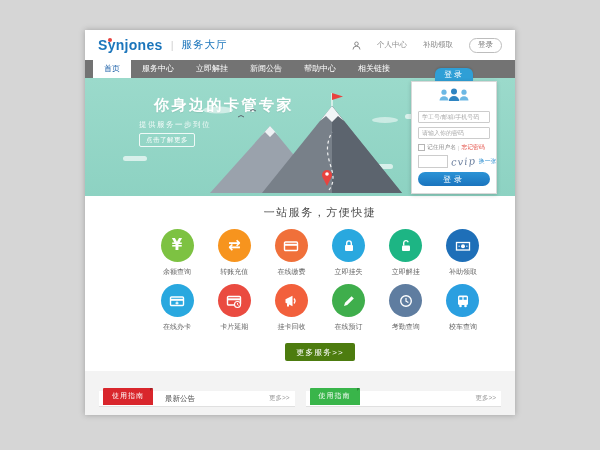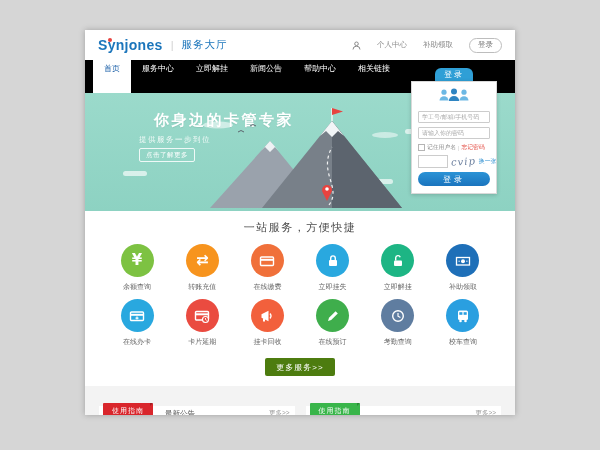--- a/index.html
+++ b/index.html
@@ -16,21 +16,21 @@
   
   .hdr{height:30px;display:flex;align-items:center;padding:0 13px;background:#fff;}
   .logo{position:relative;font-size:14px;font-weight:bold;color:#1b75bb;letter-spacing:.3px;}
   .logo .dot{position:absolute;left:9.5px;top:1px;width:4px;height:4px;border-radius:50%;background:#e8433f;}
   .hdr-sep{color:#d0d0d0;font-size:11px;margin:0 8px;}
   .site-name{font-size:10.5px;color:#1b75bb;letter-spacing:1px;}
   .hdr-right{margin-left:auto;display:flex;align-items:center;gap:16px;}
   .hdr-link{font-size:7.5px;color:#888;text-decoration:none;cursor:pointer;}
   .hdr-btn{font-size:7.5px;color:#777;border:1px solid #bdbdbd;border-radius:8px;padding:1.5px 8px;background:#fff;cursor:pointer;}
   
-  .nav{height:33px;background:#000000;display:flex;align-items:stretch;padding-left:8px;}
+  .nav{height:18px;background:#737373;display:flex;align-items:stretch;padding-left:8px;}
   .nav-item{font-size:8px;color:#fff;line-height:17px;padding:0 11px;cursor:pointer;}
   .nav-item.active{background:#fff;color:#1a5fa8;}
   
   .hero{position:relative;height:118px;background:linear-gradient(180deg,#9bdacb,#8dd2c2);overflow:hidden;}
   .hero-title{position:absolute;left:52px;top:18px;font-size:15px;font-weight:bold;color:#fff;letter-spacing:2.5px;text-shadow:0 1px 1px rgba(0,0,0,.08);margin-left:17px;}
   .hero-sub{position:absolute;left:54px;top:42px;font-size:7.5px;color:rgba(255,255,255,.88);letter-spacing:1.5px;}
   .hero-cta{position:absolute;left:54px;top:55px;font-size:6.5px;color:#fff;border:1px solid rgba(255,255,255,.85);border-radius:2px;padding:1.5px 6px;background:transparent;cursor:pointer;letter-spacing:.5px;}
   .mtn{position:absolute;left:95px;top:12px;}
   .cloud{position:absolute;height:5px;border-radius:6px;background:rgba(255,255,255,.65);}
   .cloud.c1{left:320px;top:36px;width:32px;}
@@ -46,21 +46,21 @@
   .login-opts{display:flex;align-items:center;font-size:5.8px;color:#888;gap:2px;margin-bottom:3px;}
   .chk{width:5px;height:5px;border:1px solid #b5b5b5;background:#fff;display:inline-block;cursor:pointer;}
   .forgot{color:#e34a40;cursor:pointer;}
   .opt-sep{color:#ccc;}
   .cap-row{display:flex;align-items:center;gap:3px;margin-bottom:4px;}
   .cap-input{width:24px;height:11px;border:1px solid #ccc;font-size:6px;padding:0 2px;}
   .cap-img{font-size:10px;font-style:italic;color:#6b7f9e;letter-spacing:1px;transform:rotate(-4deg);cursor:pointer;font-family:"DejaVu Serif",serif;}
   .cap-change{font-size:5.8px;color:#2e8fd0;cursor:pointer;white-space:nowrap;}
   .login-submit{display:block;width:100%;height:14px;background:linear-gradient(180deg,#2b93d6,#1a74be);border:none;border-radius:7px;color:#fff;font-size:8px;letter-spacing:3px;cursor:pointer;}
   
-  .services{background:#fff;text-align:center;padding-top:9px;}
+  .services{background:#fff;text-align:center;padding-top:9px;margin-left:40px;}
   .sec-title{font-size:11px;color:#4a4a4a;letter-spacing:1.5px;margin-bottom:9px;}
   .svc-row{display:flex;justify-content:space-between;padding:0 26px;margin-bottom:7px;}
   .svc{width:52px;cursor:pointer;}
   .circle{width:33px;height:33px;border-radius:50%;margin:0 auto 5px;display:flex;align-items:center;justify-content:center;color:#fff;}
   .glyph{font-size:15px;font-weight:bold;color:#fff;line-height:1;font-family:"DejaVu Sans",sans-serif;}
   .svc-label{font-size:7px;color:#666;}
   .more-btn{margin:4px auto 10px;display:inline-block;background:#4d7c0f;color:#fff;font-size:8px;padding:3.5px 11px;border:none;border-radius:2px;cursor:pointer;letter-spacing:1px;}
   
   .announce{background:#f3f3f3;padding-top:11px;height:100%;}
   .panels{display:flex;gap:11px;padding:0 14px;margin-top:9px;}

